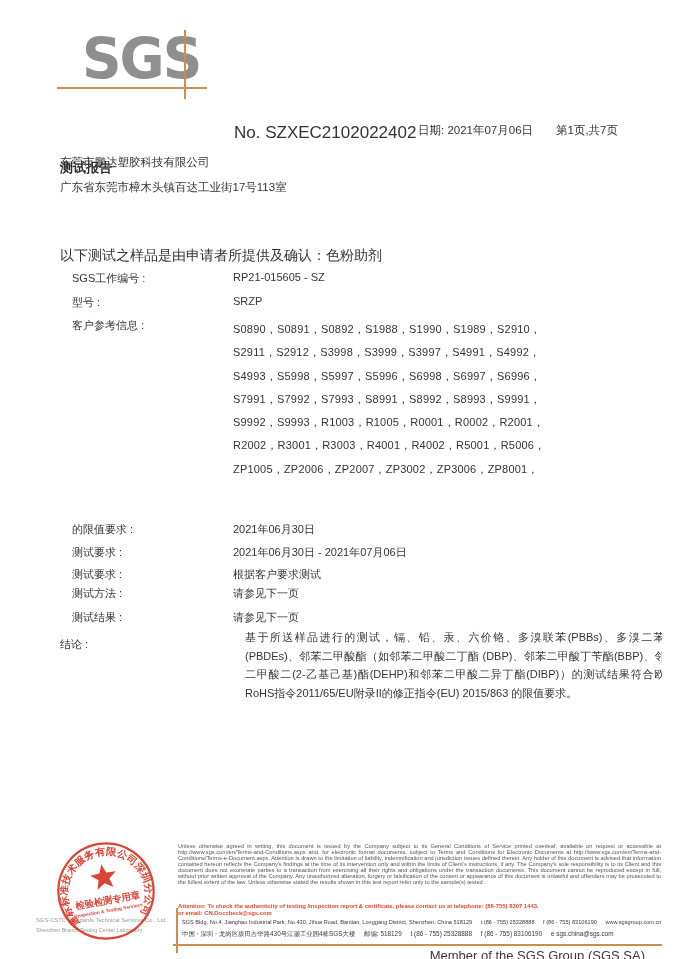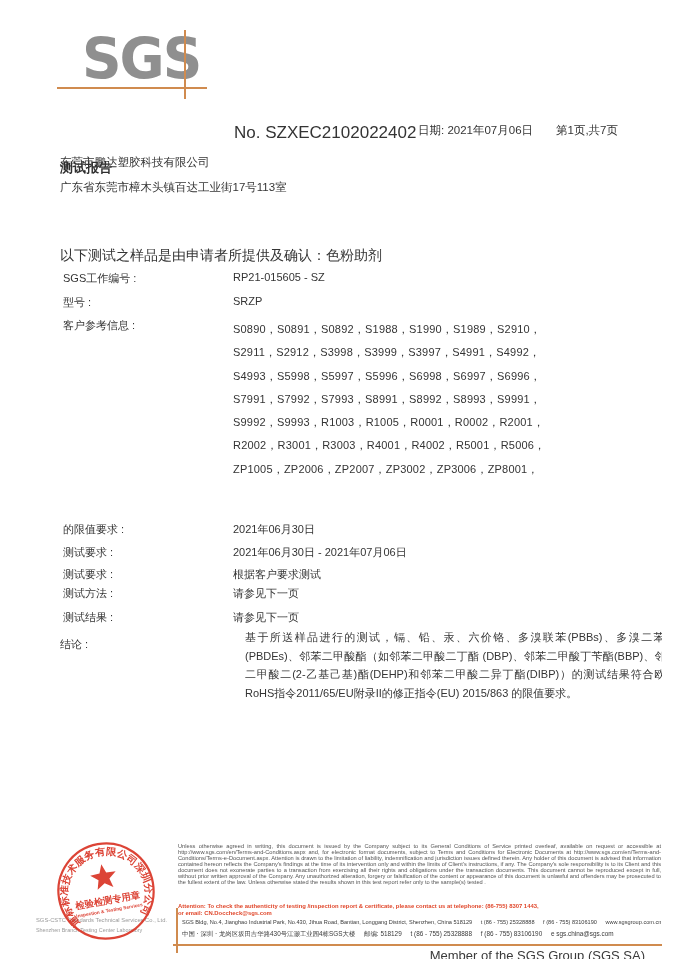--- a/index.html
+++ b/index.html
@@ -25,21 +25,21 @@
   .report-date{position:absolute; left:418px; top:123px; font-size:11.5px;}
   .page-ind{position:absolute; left:556px; top:123px; font-size:11.5px;}
 
   .applicant-name{position:absolute; left:60px; top:155px; font-size:11.5px;}
   .applicant-addr{position:absolute; left:60px; top:180px; font-size:11.5px;}
 
   .intro{position:absolute; left:60px; top:247px; font-size:14px;}
 
   
   .row{position:absolute; left:60px; width:605px; font-size:11px; height:14px;}
-  .row .label{position:absolute; left:3px; top:0; white-space:nowrap;}
+  .row .label{position:absolute; left:12px; top:0; white-space:nowrap;}
   .row .value{position:absolute; left:173px; top:0; white-space:nowrap;}
 
   .ref-lines{position:absolute; left:233px; top:318px; font-size:11px; line-height:23.3px; letter-spacing:0.2px;}
 
   .conclusion-label{position:absolute; left:60px; top:637px; font-size:11px;}
   .conclusion-text{
     position:absolute; left:233px; top:628px; width:432px; font-size:11px;
     line-height:18.6px; text-align:justify;margin-left:12px;
   }
 

